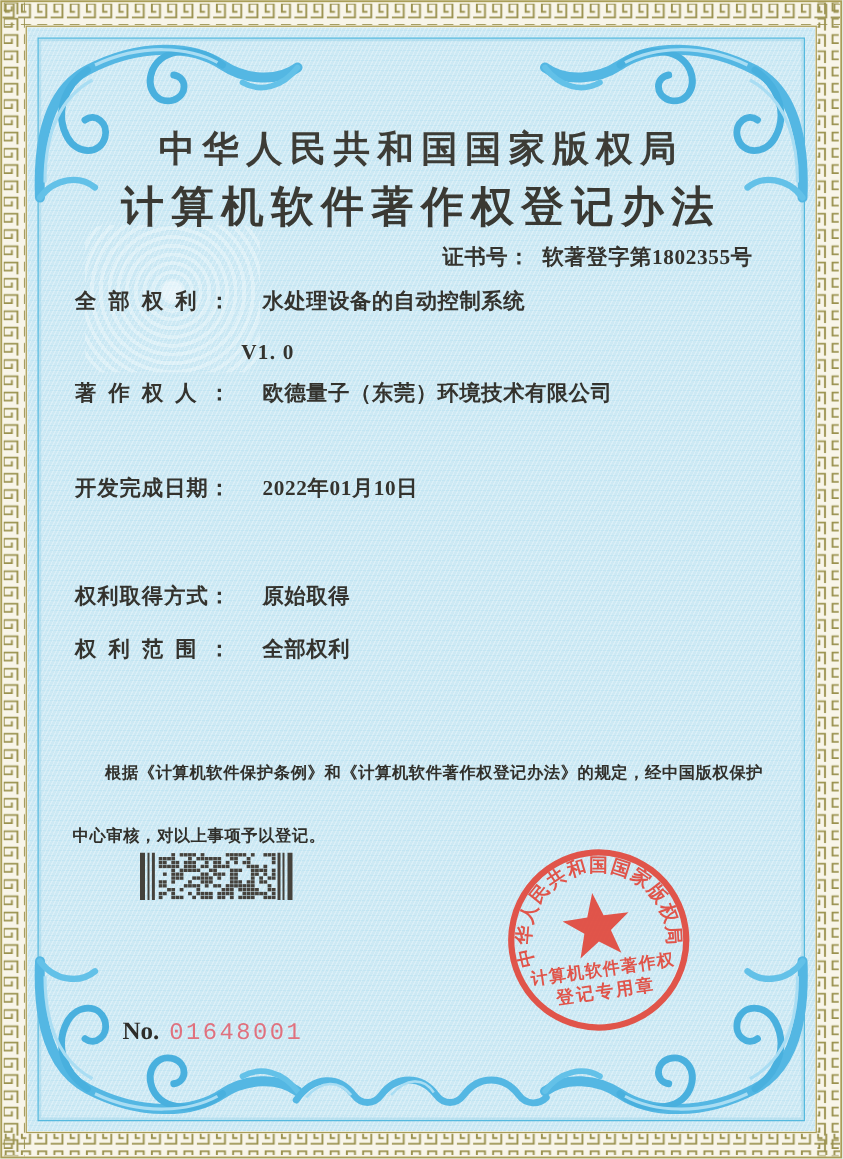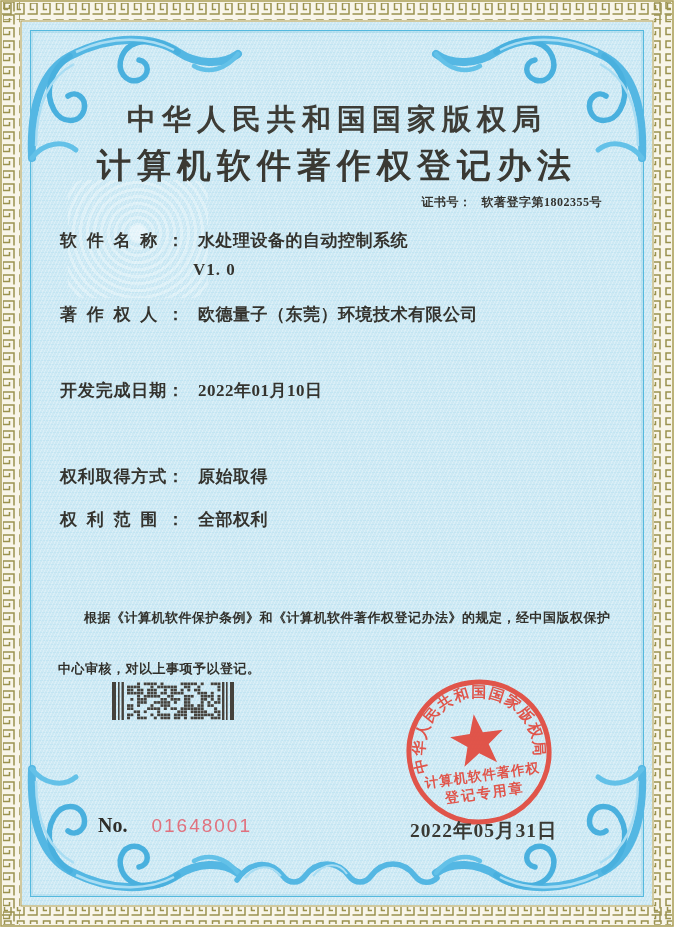--- a/index.html
+++ b/index.html
@@ -36,51 +36,51 @@
   .txt{position:absolute;z-index:5;color:#34332e;}
   .title1{
     left:0;right:0;top:100px;text-align:center;
     font-size:29px;font-weight:700;letter-spacing:6px;color:#3d3c36;
   }
   .title2{
     left:0;right:0;top:143px;text-align:center;
     font-size:34px;font-weight:700;letter-spacing:6px;color:#3a3933;
   }
   .certno{
-    top:194px;right:72px;font-size:12px;font-weight:700;letter-spacing:.5px;
+    top:194px;right:72px;font-size:17px;font-weight:700;letter-spacing:.5px;
   }
   .certno .v{margin-left:10px;}
   .frow{left:60px;font-size:17px;font-weight:700;white-space:nowrap;}
   .frow .lbl{
     display:inline-block;width:124px;vertical-align:top;
     text-align:justify;text-align-last:justify;-moz-text-align-last:justify;
   }
-  .frow .val{margin-left:14px;letter-spacing:.5px;}
-  .frow .val2{margin-left:133px;letter-spacing:1px;display:block;margin-top:8px;}
+  .frow .val{margin-left:26px;letter-spacing:.5px;}
+  .frow .val2{margin-left:133px;letter-spacing:1px;display:block;margin-top:20px;}
   .r1{top:229px;} .r2{top:303px;} .r3{top:379px;} .r4{top:422px;}
   .r5{top:465px;} .r6{top:508px;} .r7{top:550px;}
   .statement{
     left:58px;top:592px;width:560px;
     font-size:13px;font-weight:600;line-height:51px;letter-spacing:.5px;
     text-indent:2em;color:#31302b;white-space:normal;
   }
   .barcode{position:absolute;left:112px;top:682px;z-index:5;}
   
   .seal{
     position:absolute;left:399px;top:672px;width:160px;height:160px;z-index:6;
     transform:rotate(-8deg);opacity:.92;
   }
   .issue-date{
     left:410px;top:817px;z-index:7;
     font-size:19.5px;font-weight:700;letter-spacing:1px;color:#3a3933;
   }
   .serial{left:98px;top:814px;font-size:20px;font-weight:600;color:#2e2d29;z-index:5;}
   .serial .num{
-    font-family:Liberation Sans, sans-serif;
-    font-size:19px;font-weight:400;color:#e0717e;letter-spacing:2px;margin-left:24px;
+    font-family:Liberation Mono, monospace;
+    font-size:19px;font-weight:400;color:#e0717e;letter-spacing:2px;margin-left:8px;
   }
 </style>
 </head>
 <body>
 
 <div class="doc">
 
   <svg class="gk-svg" width="674" height="927" aria-hidden="true">
     <defs>
       <pattern id="gkh" width="13" height="17" patternUnits="userSpaceOnUse">
@@ -127,21 +127,21 @@
 
   <div class="watermark"></div>
 
   <div class="txt title1">中华人民共和国国家版权局</div>
   <div class="txt title2">计算机软件著作权登记办法</div>
   <div class="txt certno">
     <span>证书号：</span><span class="v">软著登字第1802355号</span>
   </div>
 
   <div class="txt frow r1">
-    <span class="lbl">软件名称：</span><span class="val">水处理设备的自动控制系统</span>
+    <span class="lbl">全部权利：</span><span class="val">水处理设备的自动控制系统</span>
     <span class="val2">V1. 0</span>
   </div>
   <div class="txt frow r2">
     <span class="lbl">著作权人：</span><span class="val">欧德量子（东莞）环境技术有限公司</span>
   </div>
   <div class="txt frow r3">
     <span class="lbl">开发完成日期：</span><span class="val">2022年01月10日</span>
   </div>
   <div class="txt frow r5">
     <span class="lbl">权利取得方式：</span><span class="val">原始取得</span>
@@ -362,19 +362,18 @@
     </defs>
     <circle cx="80" cy="80" r="70" fill="none" stroke="#e2483c" stroke-width="5"></circle>
     <polygon fill="#e2483c" points="80,42 86.6,60.9 106.6,61.3 90.7,73.5 96.5,92.7 80,81.3 63.5,92.7 69.3,73.5 53.4,61.3 73.4,60.9"></polygon>
     <text font-size="15" font-weight="bold" fill="#e2483c" letter-spacing="1.5" font-family="&quot;Liberation Serif&quot;,&quot;DejaVu Serif&quot;,serif">
       <textPath href="#arcTop" startOffset="50%" text-anchor="middle">中华人民共和国国家版权局</textPath>
     </text>
     <text x="80" y="108" text-anchor="middle" font-size="13.5" font-weight="bold" fill="#e2483c" letter-spacing="1" font-family="&quot;Liberation Serif&quot;,&quot;DejaVu Serif&quot;,serif">计算机软件著作权</text>
     <text x="80" y="126" text-anchor="middle" font-size="14" font-weight="bold" fill="#e2483c" letter-spacing="2" font-family="&quot;Liberation Serif&quot;,&quot;DejaVu Serif&quot;,serif">登记专用章</text>
   </svg>
 
-  <div class="txt issue-date">2022年05月31日</div>
 
   <div class="txt serial">
     <span>No.</span><span class="num">01648001</span>
   </div>
 
 </div>
 
 </body></html>

